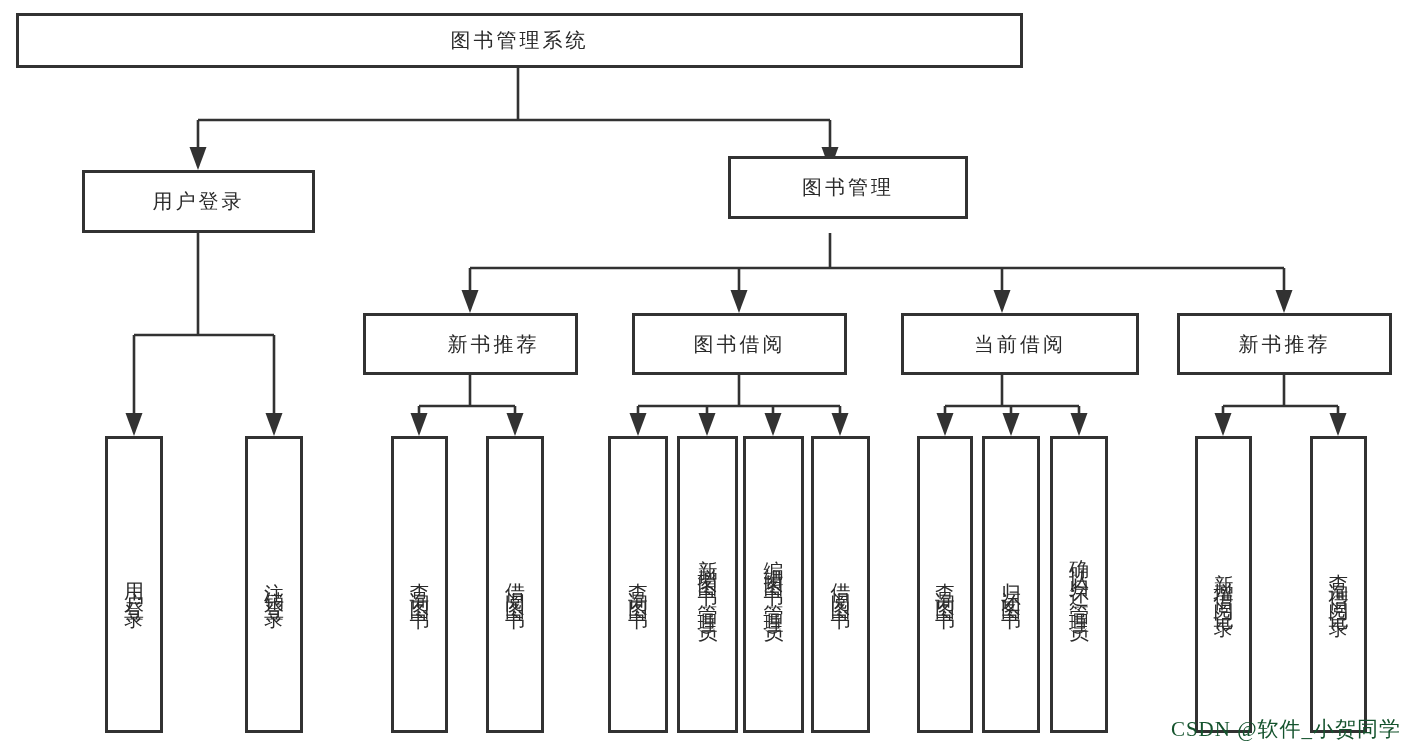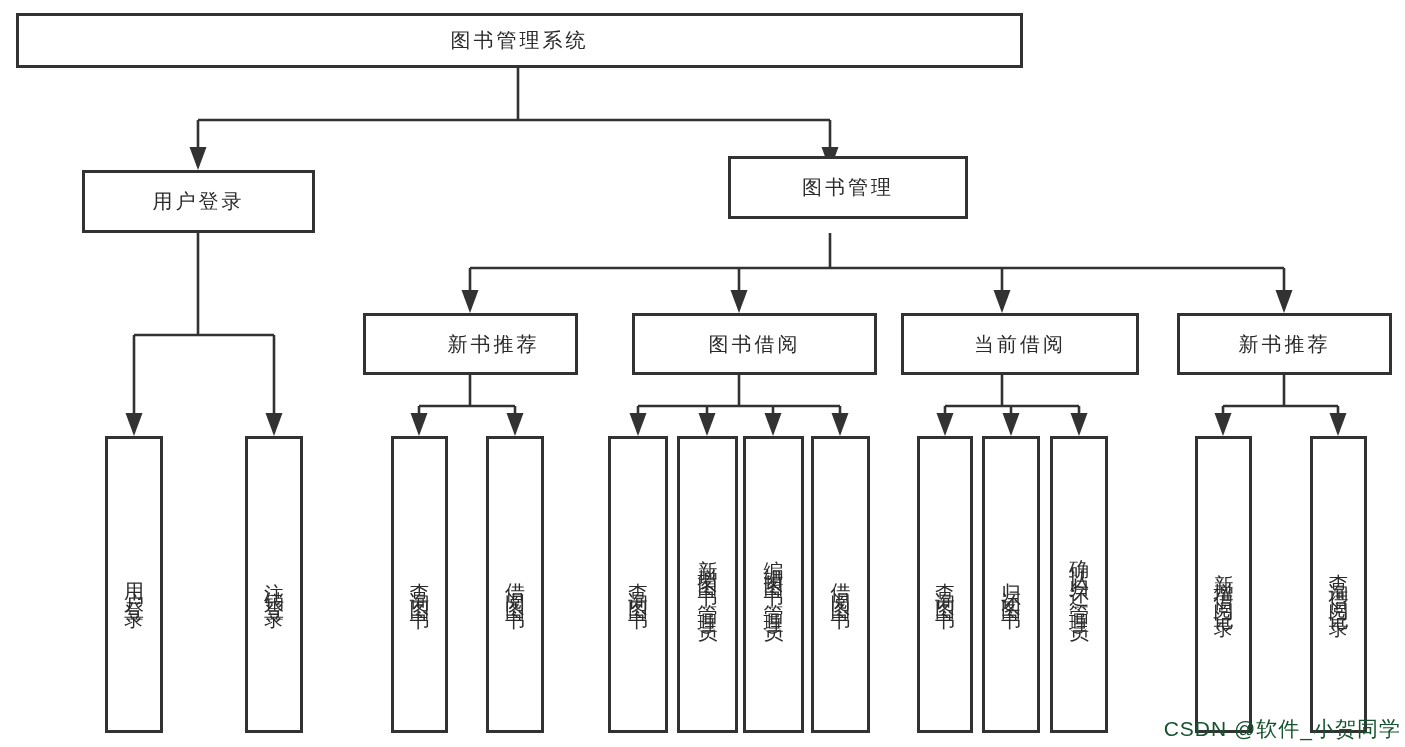--- a/index.html
+++ b/index.html
@@ -1,18 +1,18 @@
 <!DOCTYPE html>
 <html><head>
 <meta charset="utf-8">
 <style>
   html,body{margin:0;padding:0;background:#ffffff;}
   .stage{
     position:relative;width:1405px;height:747px;background:#ffffff;
-    font-family:Liberation Sans, sans-serif;color:#2a2a2a;overflow:hidden;
+    font-family:Liberation Serif, serif;color:#2a2a2a;overflow:hidden;
   }
   svg.connectors{position:absolute;left:0;top:0;width:1405px;height:747px;}
   .box{
     position:absolute;border:3px solid #323232;background:#ffffff;box-sizing:border-box;
     display:flex;align-items:center;justify-content:center;
   }
   .hlabel{font-size:20px;letter-spacing:3px;white-space:nowrap;}
   .vtext{
     writing-mode:vertical-rl;text-orientation:mixed;
     font-size:20px;letter-spacing:9px;line-height:1.15;white-space:nowrap;
@@ -68,21 +68,21 @@
   <div class="box" style="left:82px;top:170px;width:233px;height:63px;">
     <span class="hlabel">用户登录</span>
   </div>
   <div class="box" style="left:712px;top:156px;width:240px;height:63px;margin-left:16px;">
     <span class="hlabel">图书管理</span>
   </div>
 
   <div class="box" style="left:363px;top:313px;width:215px;height:62px;padding-left:46px;">
     <span class="hlabel">新书推荐</span>
   </div>
-  <div class="box" style="left:632px;top:313px;width:245px;height:62px;">
+  <div class="box" style="left:632px;top:313px;width:215px;height:62px;">
     <span class="hlabel">图书借阅</span>
   </div>
   <div class="box" style="left:901px;top:313px;width:238px;height:62px;">
     <span class="hlabel">当前借阅</span>
   </div>
   <div class="box" style="left:1177px;top:313px;width:215px;height:62px;">
     <span class="hlabel">新书推荐</span>
   </div>
 
   <div class="box leafbox" style="left:105px;width:58px;">

